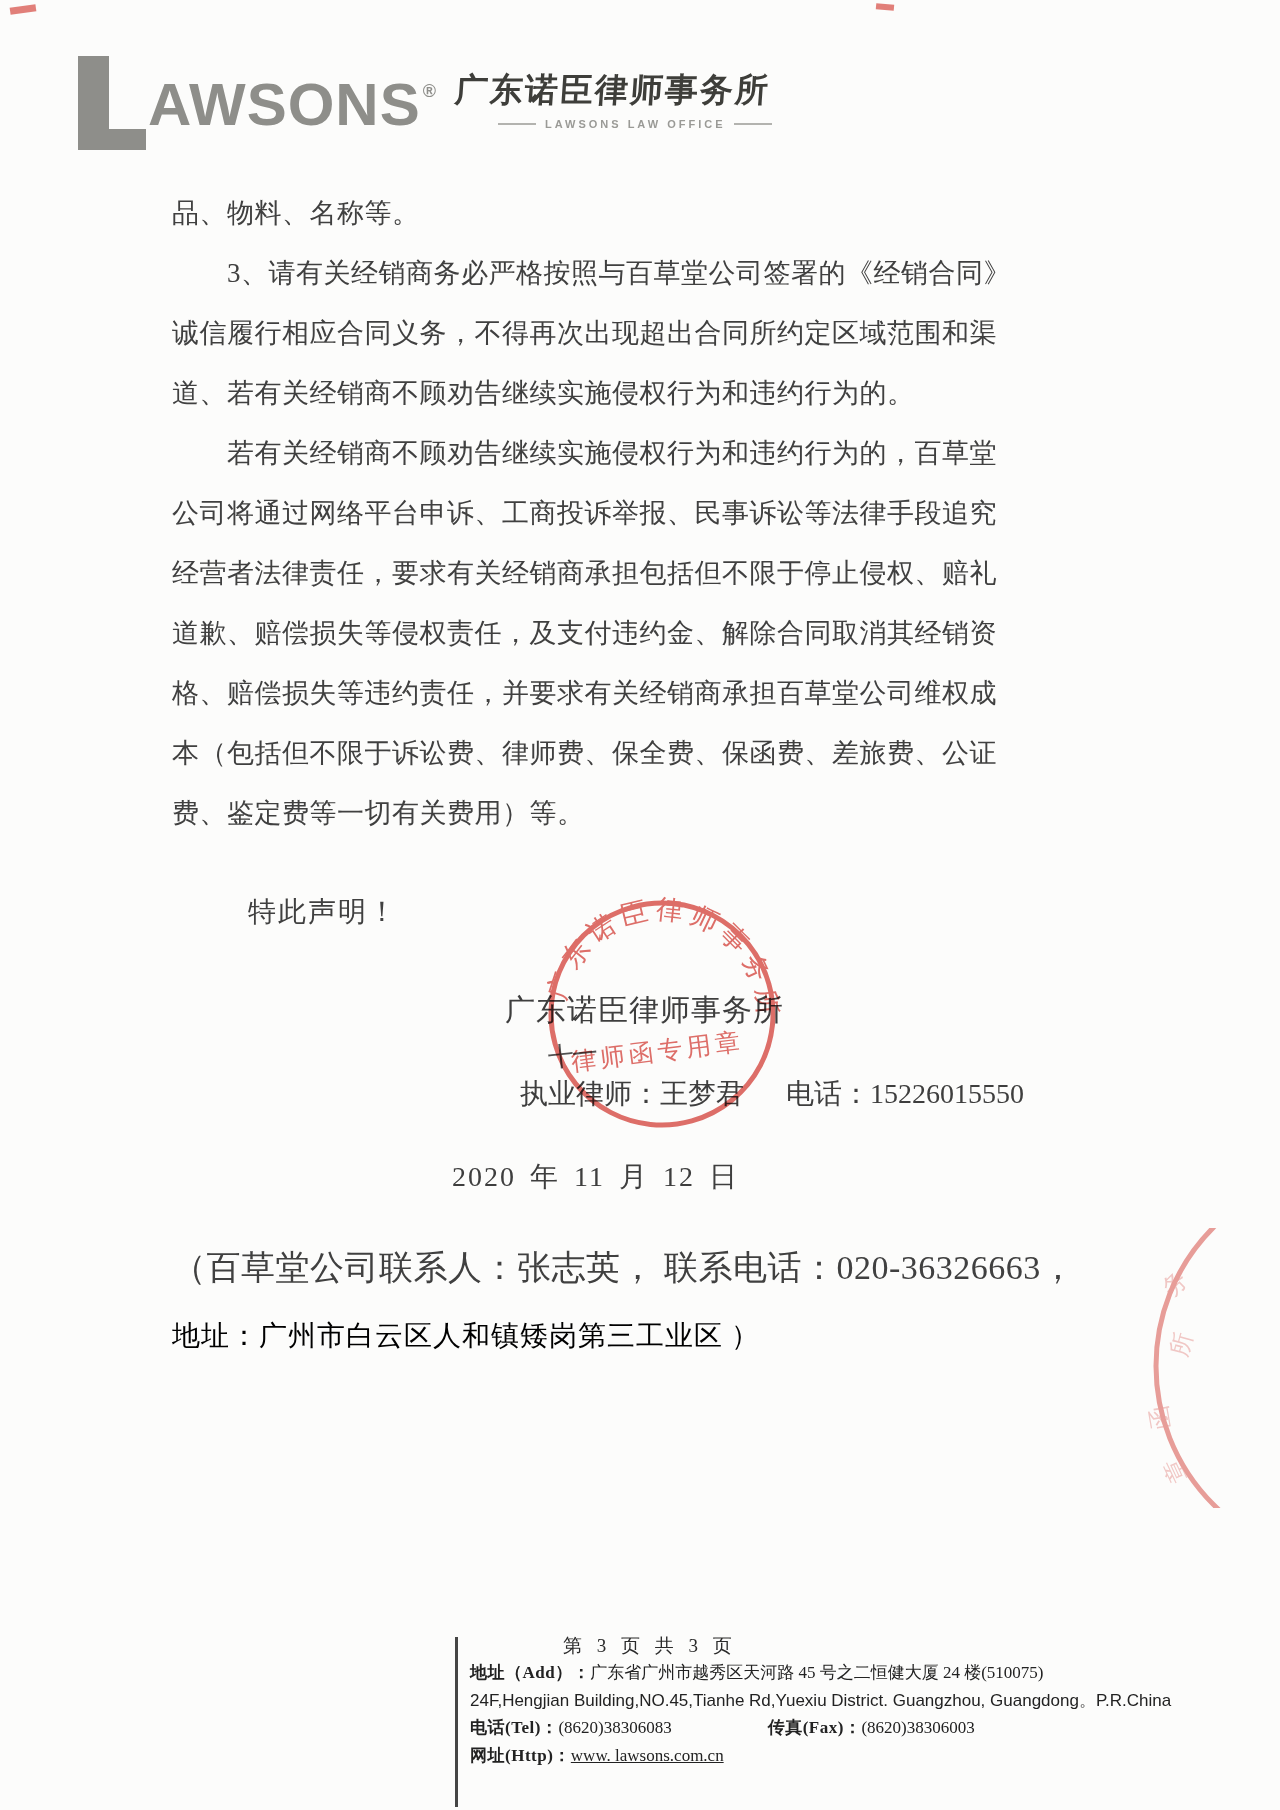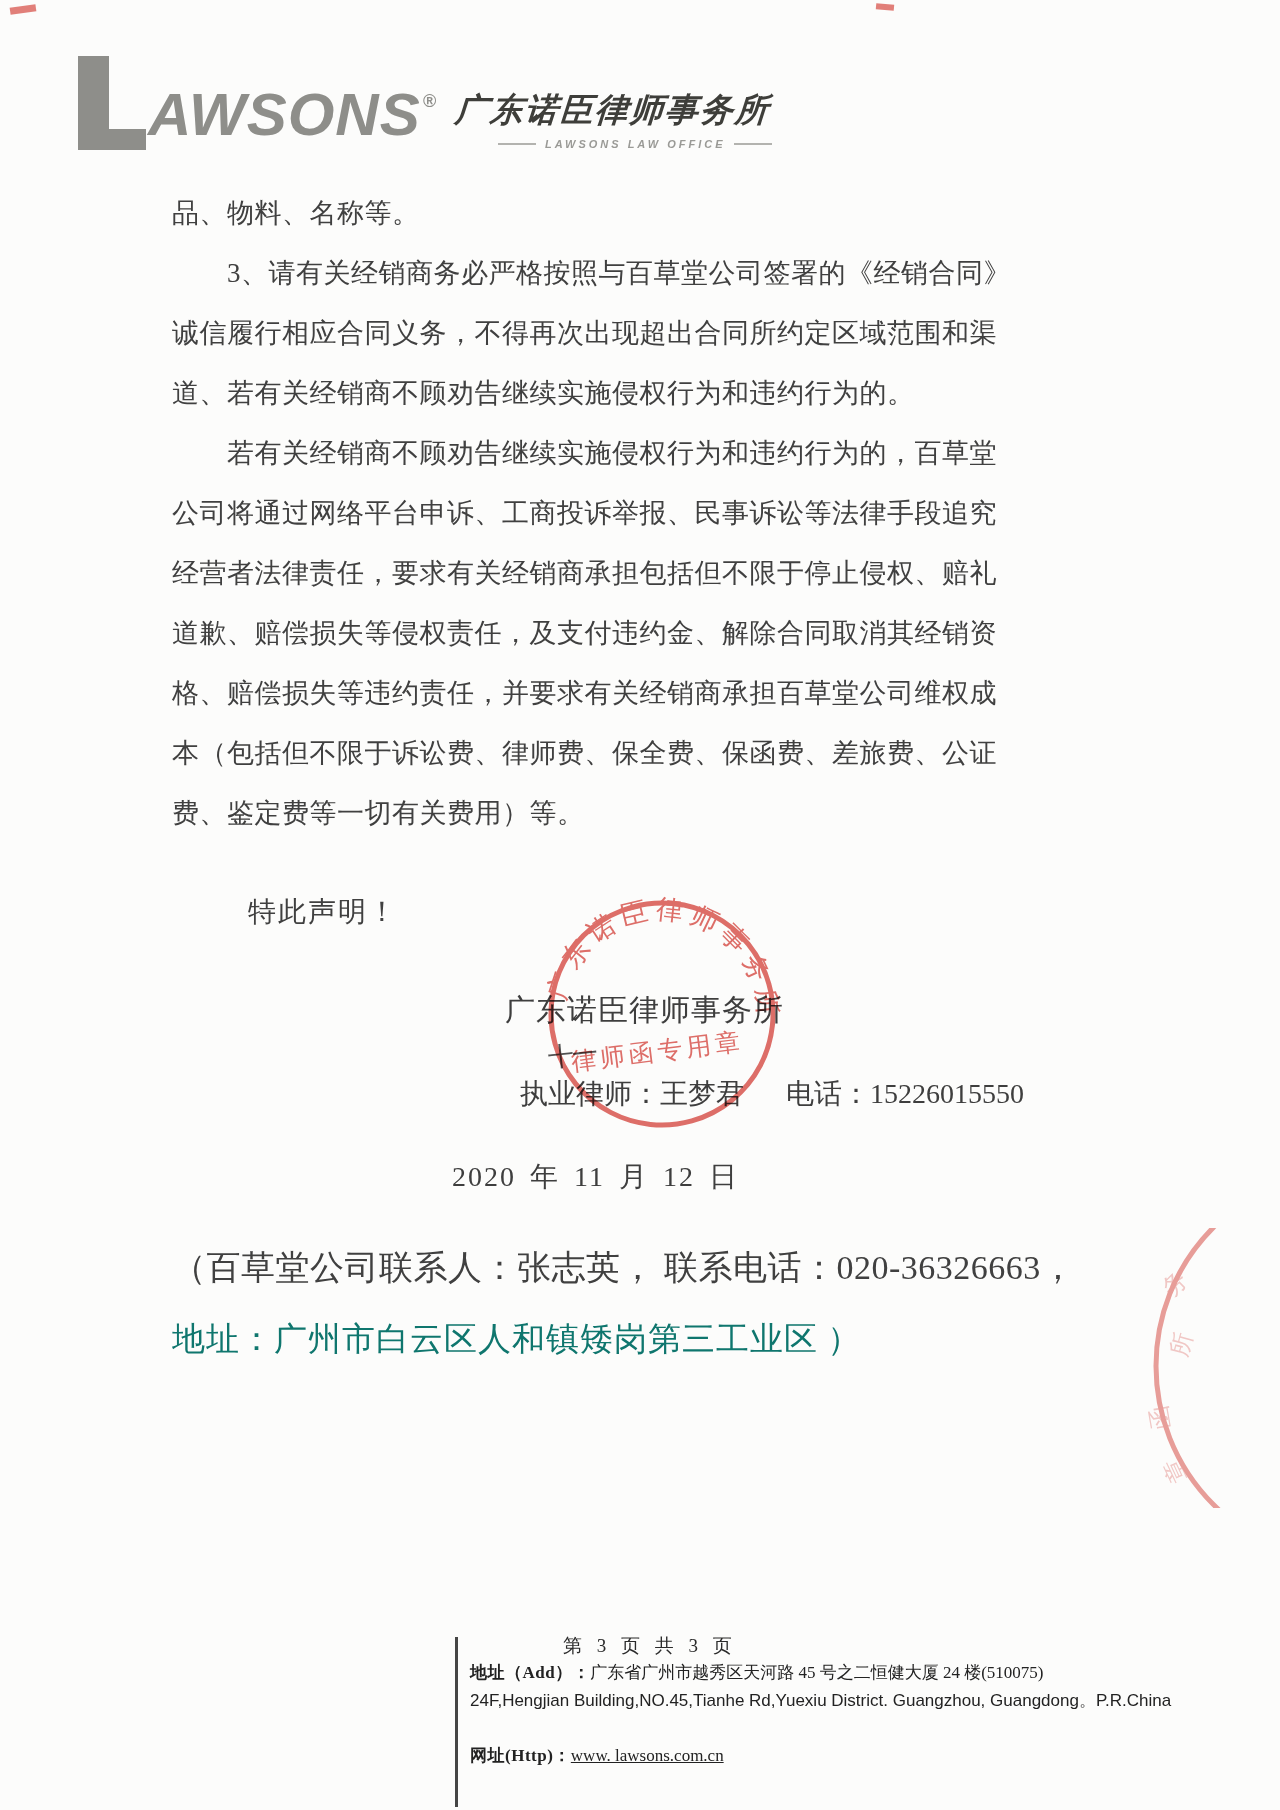--- a/index.html
+++ b/index.html
@@ -3,21 +3,21 @@
 <meta charset="utf-8">
 <style>
   html,body { margin:0; padding:0; background:#e8e8e8; }
   .page {
     position:relative; width:1280px; height:1810px; margin:0 auto;
     background:#fcfcfb; overflow:hidden;
     font-family:"Liberation Serif","DejaVu Serif",serif;
     color:#3d3d3d;
   }
   
-  .logo { position:absolute; left:78px; top:56px; display:flex; align-items:flex-end;font-style:italic; }
+  .logo { position:absolute; left:78px; top:56px; display:flex; align-items:flex-start; }
   .l-mark { position:relative; width:68px; height:94px; flex:0 0 auto; }
   .l-mark .stem { position:absolute; left:0; top:0; width:31px; height:94px; background:#8e8e8a; }
   .l-mark .foot { position:absolute; left:0; bottom:0; width:68px; height:21px; background:#8e8e8a; }
   .wordmark {
     font-family:"Liberation Sans","DejaVu Sans",sans-serif;
     font-weight:bold; font-size:60px; line-height:70px; color:#8e8e8a;
     letter-spacing:1px; margin-left:2px;
   }
   .wordmark sup { font-size:18px; vertical-align:28px; margin-left:2px; }
   .logo-cjk-block { margin-left:18px; padding-top:12px; }
@@ -39,21 +39,21 @@
     white-space:nowrap; color:#404040;
   }
   .bline.indent { padding-left:55px; }
   .closing { position:absolute; left:248px; top:893px; font-size:28px; letter-spacing:2px; color:#404040; }
   
   .sig-firm  { position:absolute; left:505px; top:990px;  font-size:30px; letter-spacing:1px; color:#3e3e3e; }
   .sig-line  { position:absolute; left:520px; top:1075px; font-size:28px; color:#3e3e3e; white-space:nowrap; }
   .sig-line .phone { margin-left:42px; }
   .sig-date  { position:absolute; left:452px; top:1158px; font-size:28px; letter-spacing:2px; word-spacing:5px; color:#3e3e3e; }
   .note1 { position:absolute; left:172px; top:1245px; font-size:34px; letter-spacing:0.5px; color:#404040; white-space:nowrap; }
-  .note2 { position:absolute; left:172px; top:1317px; font-size:33px; letter-spacing:1px; color:#0f766e; white-space:nowrap; }
+  .note2 { position:absolute; left:172px; top:1317px; font-size:28px; letter-spacing:1px; color:#000000; white-space:nowrap; }
   
   .seal { position:absolute; left:540px; top:892px; mix-blend-mode:multiply; }
   .hand-mark {
     position:absolute; left:548px; top:1038px; font-size:26px; color:#525252;
     transform:rotate(-6deg); letter-spacing:-2px; mix-blend-mode:multiply;
   }
   .edge-stamp { position:absolute; left:1142px; top:1228px; mix-blend-mode:multiply; }
   
   .footer-bar { position:absolute; left:455px; top:1637px; width:3px; height:170px; background:#454545; }
   .f-page { position:absolute; left:563px; top:1633px; font-size:19px; letter-spacing:5px; color:#2b2b2b; }
@@ -143,17 +143,20 @@
       </g>
     </g>
   </svg>
 
   <div class="footer-bar"></div>
   <div class="f-page">第 3 页 共 3 页</div>
   <div class="f-line f-addr">
     <b>地址（Add）：</b><span>广东省广州市越秀区天河路 45 号之二恒健大厦 24 楼(510075)</span>
   </div>
   <div class="f-line f-en">24F,Hengjian Building,NO.45,Tianhe Rd,Yuexiu District. Guangzhou, Guangdong。P.R.China</div>
+  <div class="f-line f-tel">
+    <b>电话(Tel)：</b><span>(8620)38306083</span><b class="fax">传真(Fax)：</b><span>(8620)38306003</span>
+  </div>
   <div class="f-line f-web">
     <b>网址(Http)：</b><a href="#">www. lawsons.com.cn</a>
   </div>
 
 </div>
 
 </body></html>

